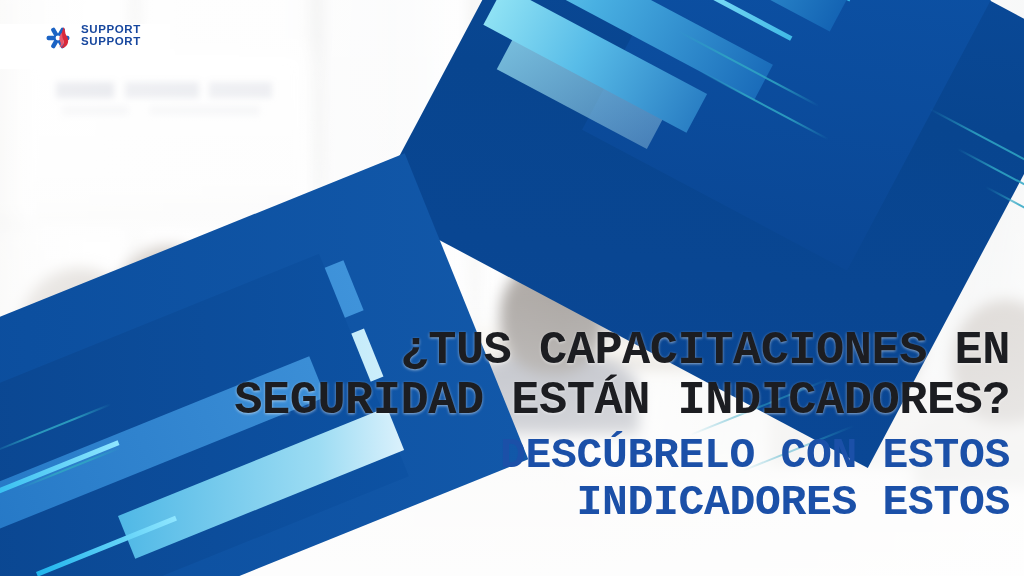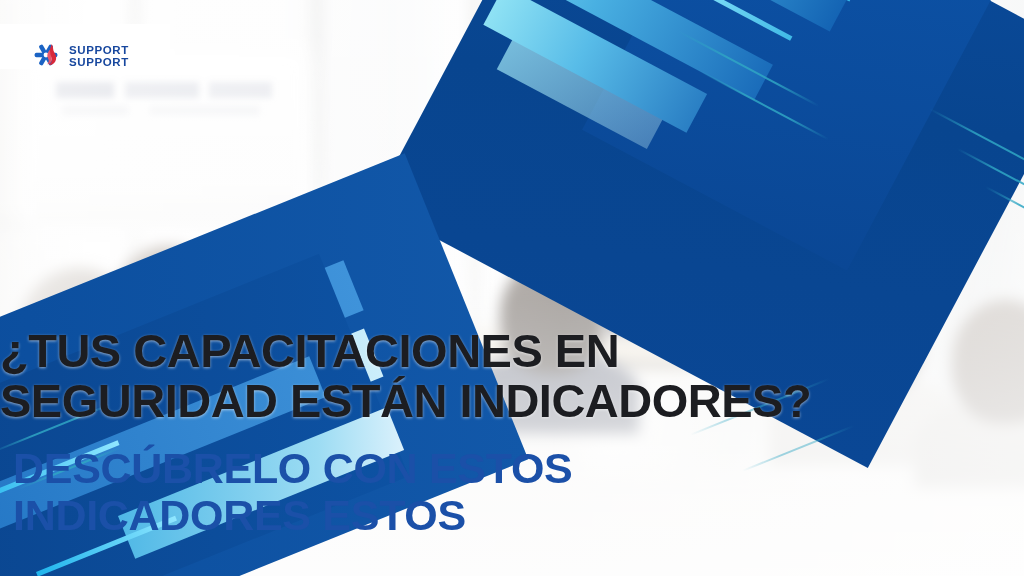--- a/index.html
+++ b/index.html
@@ -331,58 +331,59 @@
 
   
   .hr8{left:690px;top:434px;width:150px;transform:rotate(-22deg);opacity:.5;}
   .hr9{left:742px;top:470px;width:120px;transform:rotate(-22deg);opacity:.45;}
 
   
   .logo-band{
     position:absolute;left:0;top:24px;
     width:170px;height:45px;
     background:#ffffff;
-    display:flex;align-items:flex-end;
-    padding-left:32px;
+    display:flex;align-items:flex-start;
+    padding-left:44px;
     box-sizing:border-box;
     gap:9px;
   }
   .logo-mark{width:28px;height:28px;flex:0 0 28px;position:relative;}
   .logo-text{
     display:flex;flex-direction:column;
     line-height:1.03;
   }
   .logo-text span{
     font-family:"Liberation Sans", sans-serif;
     font-weight:bold;
     font-size:11.5px;
     letter-spacing:.6px;
     color:#17479e;
   }
 
   
   .headline{
     position:absolute;left:0;right:14px;top:326px;
-    font-family:Liberation Sans, sans-serif;
+    text-align:right;
+    font-family:Liberation Mono, monospace;
     font-weight:bold;
   }
   .hl-dark{
     font-size:47px;
     line-height:1.06;
     letter-spacing:-0.5px;
     color:#1c1d21;
     margin:0;
     text-shadow:0 1px 3px rgba(255,255,255,.55);
   }
   .hl-blue{
     font-size:43px;
     line-height:1.1;
     letter-spacing:-0.3px;
     color:#1b50a8;
-    margin:13px;
+    margin:0;
     padding-top:6px;
   }
   .hl-line{display:block;white-space:nowrap;}
 </style>
 </head>
 <body>
 
 <div class="banner">
 
   <div class="photo">

